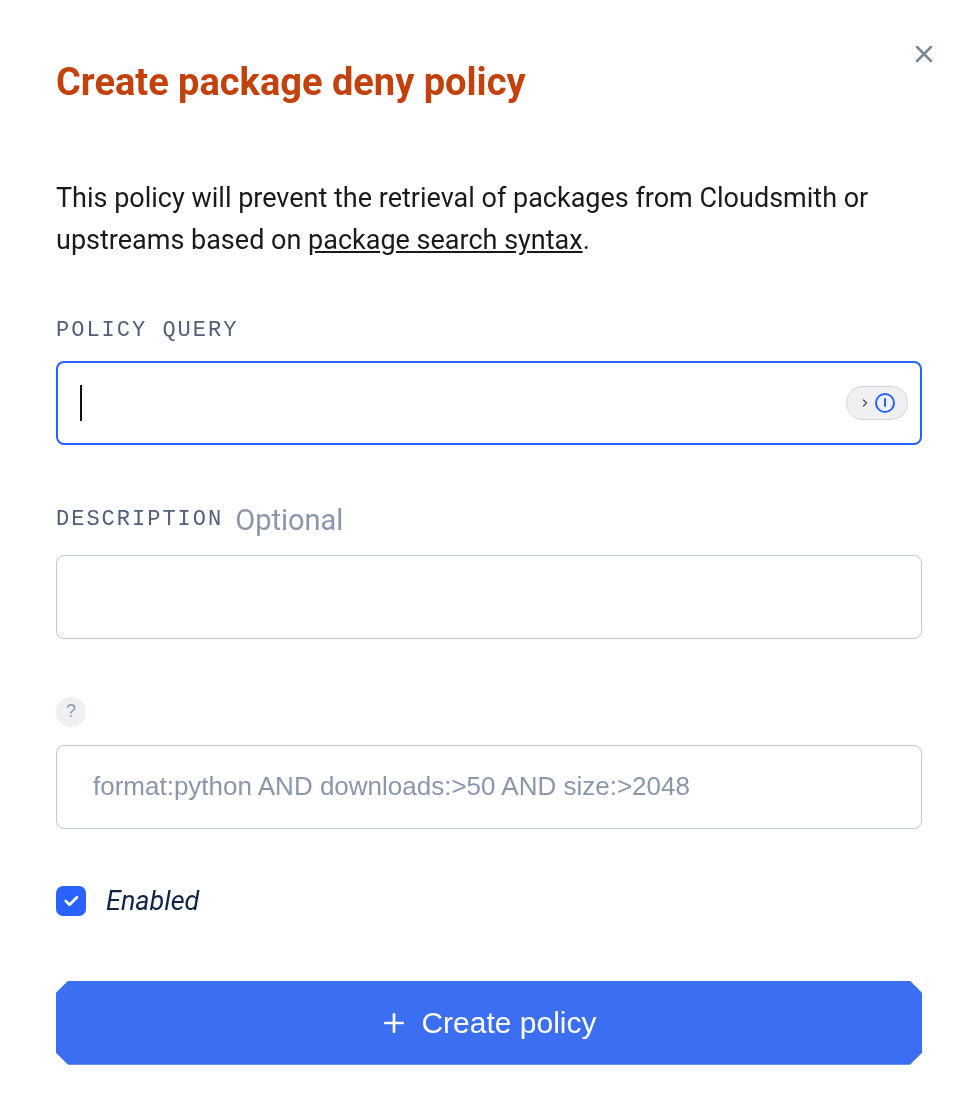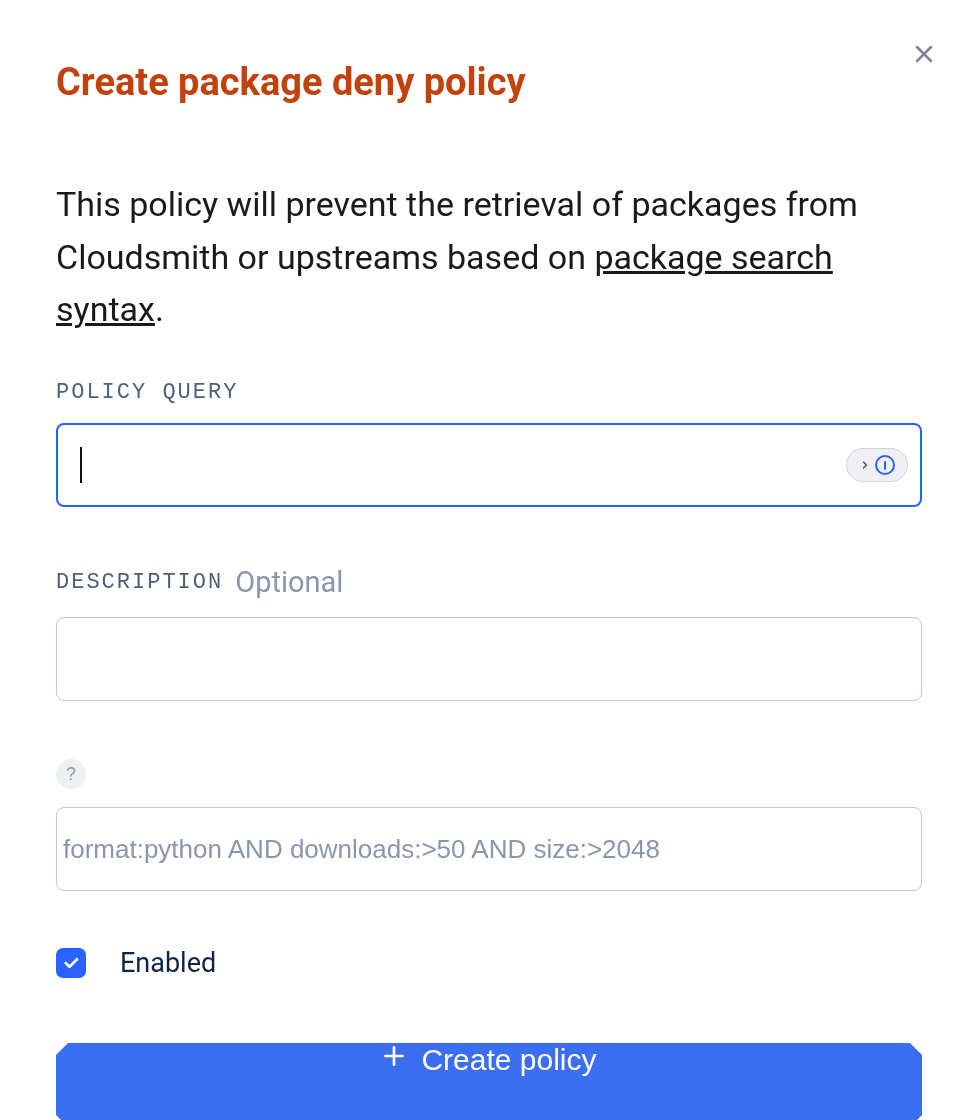--- a/index.html
+++ b/index.html
@@ -23,24 +23,24 @@
   align-items: center;
   justify-content: center;
 }
 .title {
   font-size: 38px;
   font-weight: 700;
   color: #c2410c;
   margin-bottom: 74px;
 }
 .description-text {
-  font-size: 34px;
+  font-size: 27px;
   line-height: 1.55;
   color: #1a1a1a;
-  margin-bottom: 44px;
+  margin-bottom: 56px;
 }
 .description-text .link {
   text-decoration: underline;
   color: #1a1a1a;
   cursor: pointer;
 }
 .field-label {
   font-family: "SFMono-Regular", Consolas, "Liberation Mono", Menlo, monospace;
   font-size: 22px;
   letter-spacing: 2px;
@@ -69,21 +69,21 @@
   font-size: 18px;
   letter-spacing: 0;
   cursor: pointer;
 }
 .text-input {
   width: 100%;
   height: 84px;
   border: 1px solid #c0c8d4;
   border-radius: 8px;
   font-size: 26px;
-  padding: 0 6px;
+  padding: 0 36px;
   outline: none;
   color: #c2410c;
 }
 .text-input::placeholder { color: #8a96ac; }
 .text-input.focused {
   border: 2px solid #2a62ff;
 }
 .input-wrap {
   position: relative;
   margin-bottom: 58px;
@@ -120,22 +120,23 @@
   left: 24px;
   top: 50%;
   transform: translateY(-50%);
   width: 2px;
   height: 36px;
   background: #111;
 }
 .checkbox-row {
   display: flex;
   align-items: center;
-  gap: 34px;
+  gap: 20px;
   margin-bottom: 64px;
+  font-style: italic;
 }
 .checkbox {
   width: 30px;
   height: 30px;
   border-radius: 7px;
   background: #2a62ff;
   display: flex;
   align-items: center;
   justify-content: center;
   cursor: pointer;
@@ -147,21 +148,21 @@
 }
 .submit-btn {
   width: 100%;
   height: 84px;
   background: #3b6ef0;
   border: none;
   color: #fff;
   font-size: 30px;
   font-weight: 500;
   display: flex;
-  align-items: flex-start;
+  align-items: center;
   justify-content: center;
   gap: 14px;
   cursor: pointer;
   clip-path: polygon(12px 0, calc(100% - 12px) 0, 100% 12px, 100% calc(100% - 12px), calc(100% - 12px) 100%, 12px 100%, 0 calc(100% - 12px), 0 12px);
 }
 .submit-btn svg { width: 26px; height: 26px; }
 </style>
 </head>
 <body>
 

